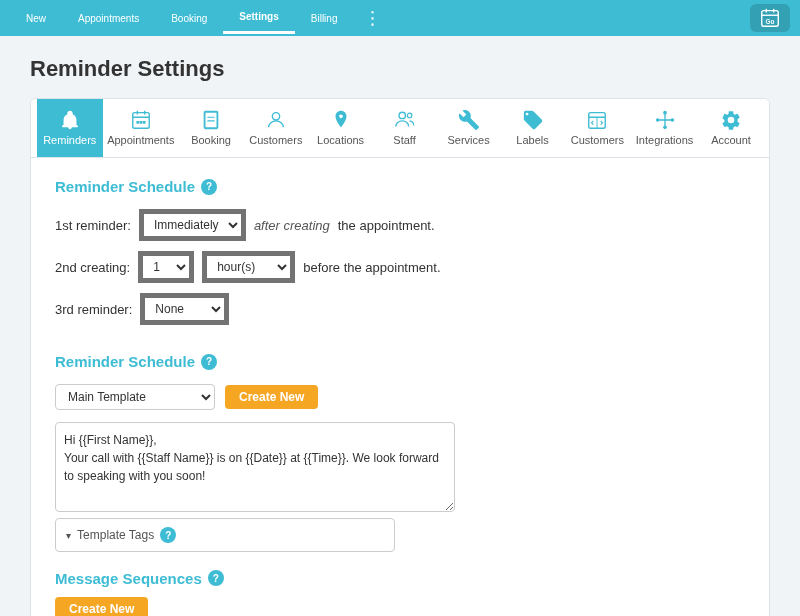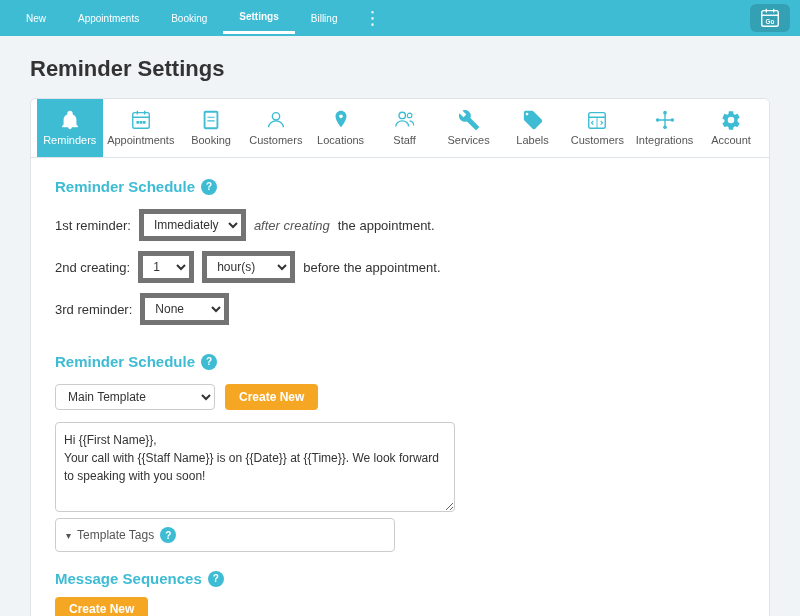--- a/index.html
+++ b/index.html
@@ -142,20 +142,21 @@
       font-style: italic;
       color: #555;
     }
 
     
     .section-divider { height: 18px; }
 
     
     .template-row {
       display: flex;
+      align-items: center;
       gap: 10px;
       margin-bottom: 12px;
     }
     .template-row select {
       border: 1px solid #ccc;
       border-radius: 4px;
       padding: 4px 8px;
       font-size: 12px;
       background: #fff;
       color: #333;
@@ -212,21 +213,20 @@
       font-weight: bold;
     }
 
     
     .msg-seq-title {
       font-size: 15px;
       font-weight: bold;
       color: #3dbcd4;
       margin-bottom: 10px;
       display: flex;
-      align-items: center;
       gap: 6px;
     }
   </style>
 </head>
 <body>
 
 <nav class="top-nav">
   <div class="top-nav-item">New</div>
   <div class="top-nav-item">Appointments</div>
   <div class="top-nav-item">Booking</div>

